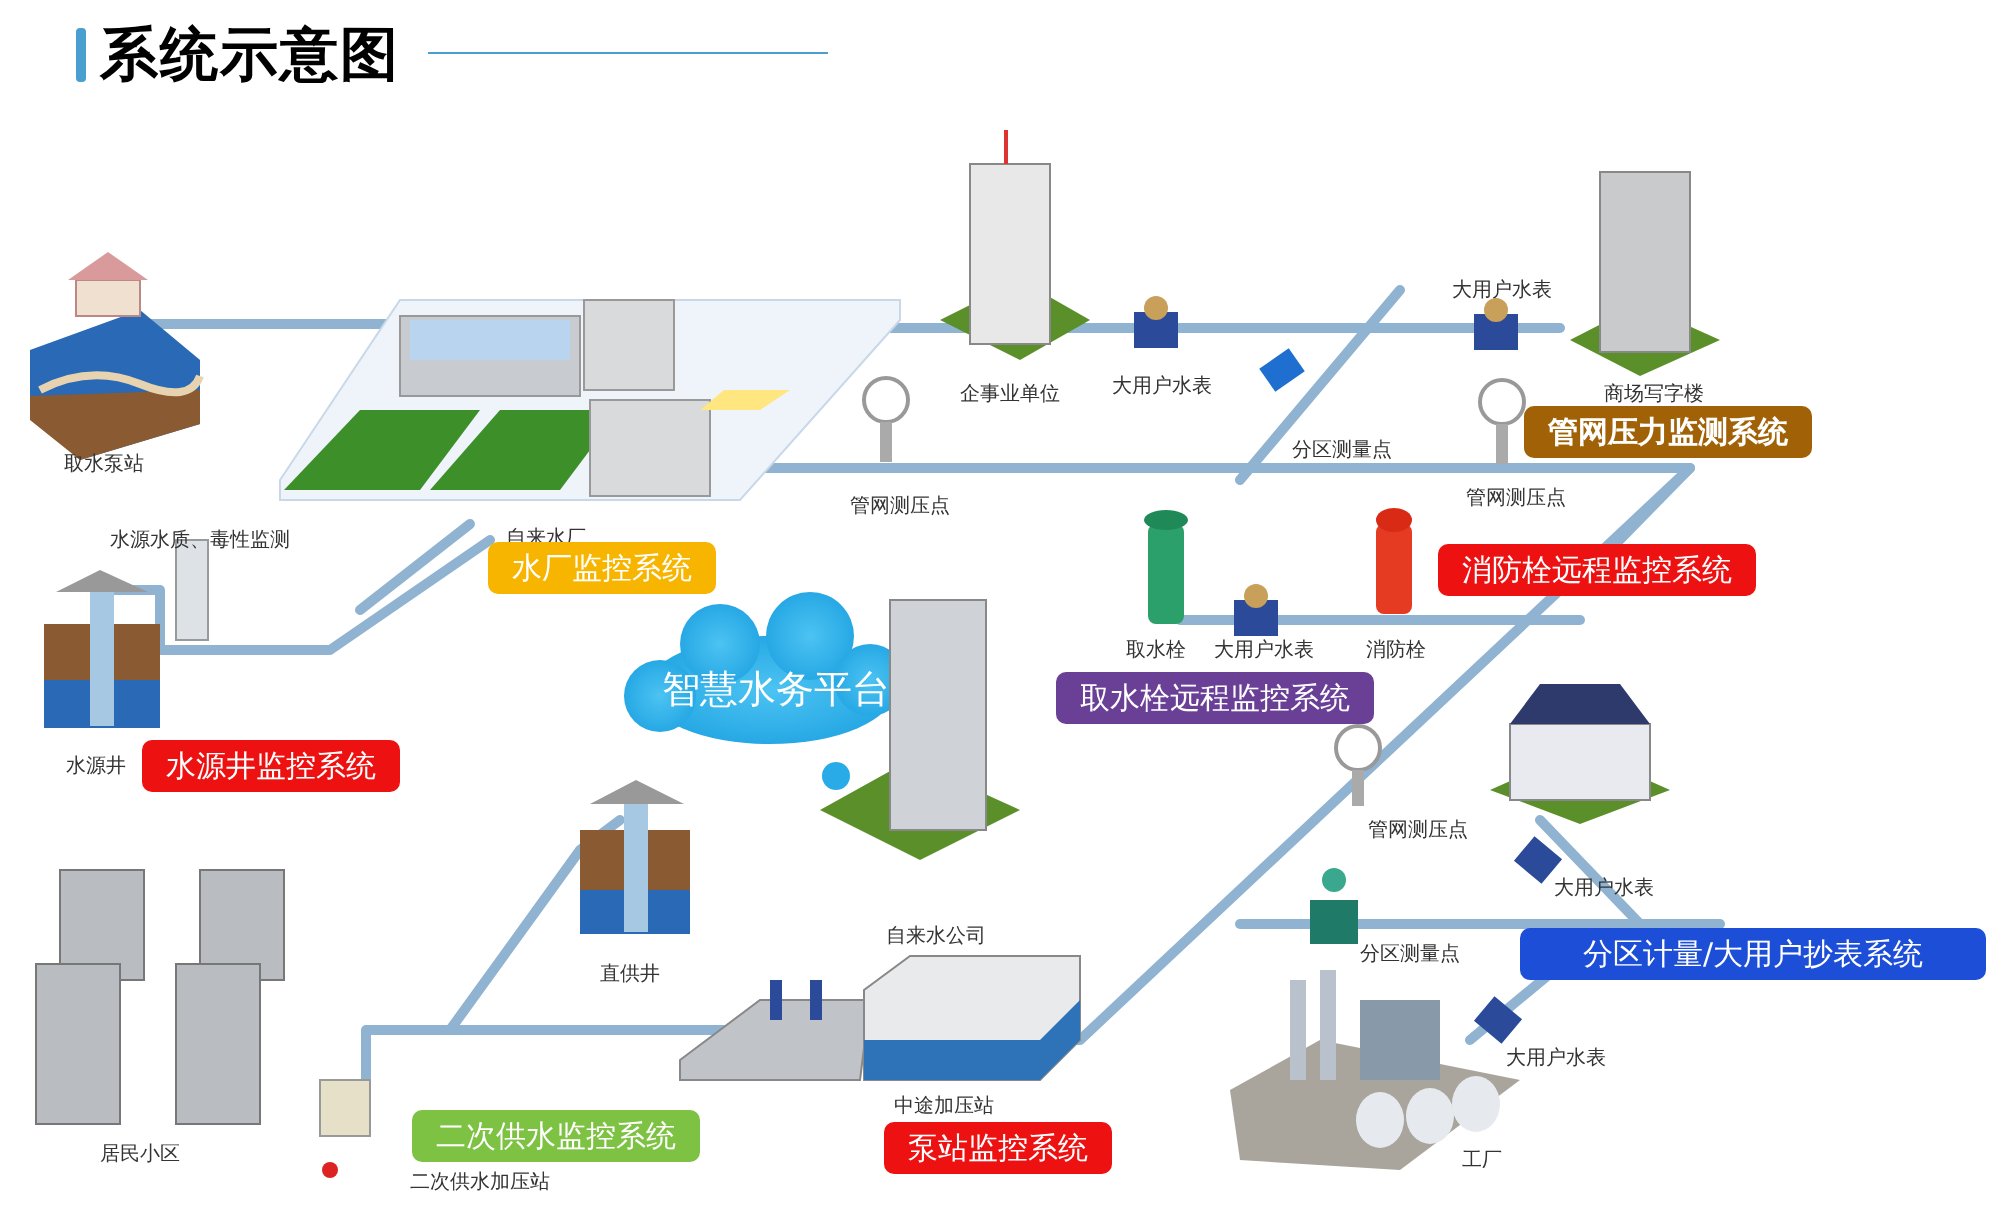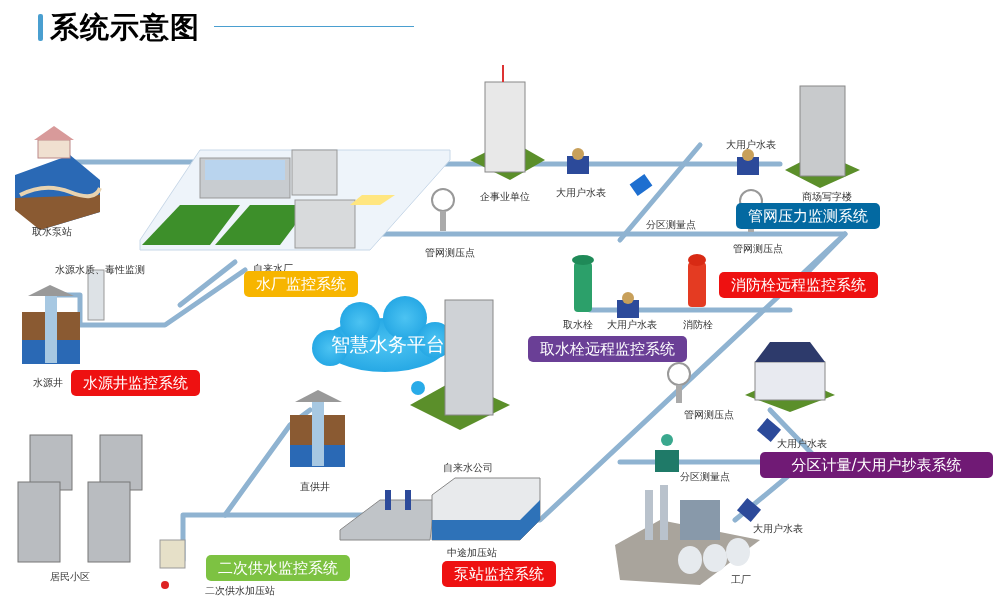--- a/index.html
+++ b/index.html
@@ -225,19 +225,19 @@
 <div class="lbl" style="left:753px;top:522px;">大用户水表</div>
 <div class="lbl" style="left:731px;top:573px;">工厂</div>
 <div class="lbl" style="left:300px;top:480px;">直供井</div>
 <div class="lbl" style="left:50px;top:570px;">居民小区</div>
 <div class="lbl" style="left:205px;top:584px;">二次供水加压站</div>
 <div class="lbl" style="left:447px;top:546px;">中途加压站</div>
 
 <div class="cloud-text" style="left:331px;top:332px;">智慧水务平台</div>
 
 <div class="sys" style="left:244px;top:271px;background:#f7b500;">水厂监控系统</div>
-<div class="sys" style="left:736px;top:203px;background:#0369a1;">管网压力监测系统</div>
+<div class="sys" style="left:762px;top:203px;background:#a16207;font-weight:bold;">管网压力监测系统</div>
 <div class="sys" style="left:719px;top:272px;background:#ee1111;">消防栓远程监控系统</div>
 <div class="sys" style="left:528px;top:336px;background:#6a3f96;">取水栓远程监控系统</div>
 <div class="sys" style="left:71px;top:370px;background:#ee1111;">水源井监控系统</div>
 <div class="sys" style="left:206px;top:555px;background:#7dc242;">二次供水监控系统</div>
 <div class="sys" style="left:442px;top:561px;background:#ee1111;">泵站监控系统</div>
-<div class="sys" style="left:760px;top:452px;background:#701a75;width:233px;text-align:center;">分区计量/大用户抄表系统</div>
+<div class="sys" style="left:760px;top:464px;background:#1d4ed8;width:233px;text-align:center;">分区计量/大用户抄表系统</div>
 
 </body></html>

